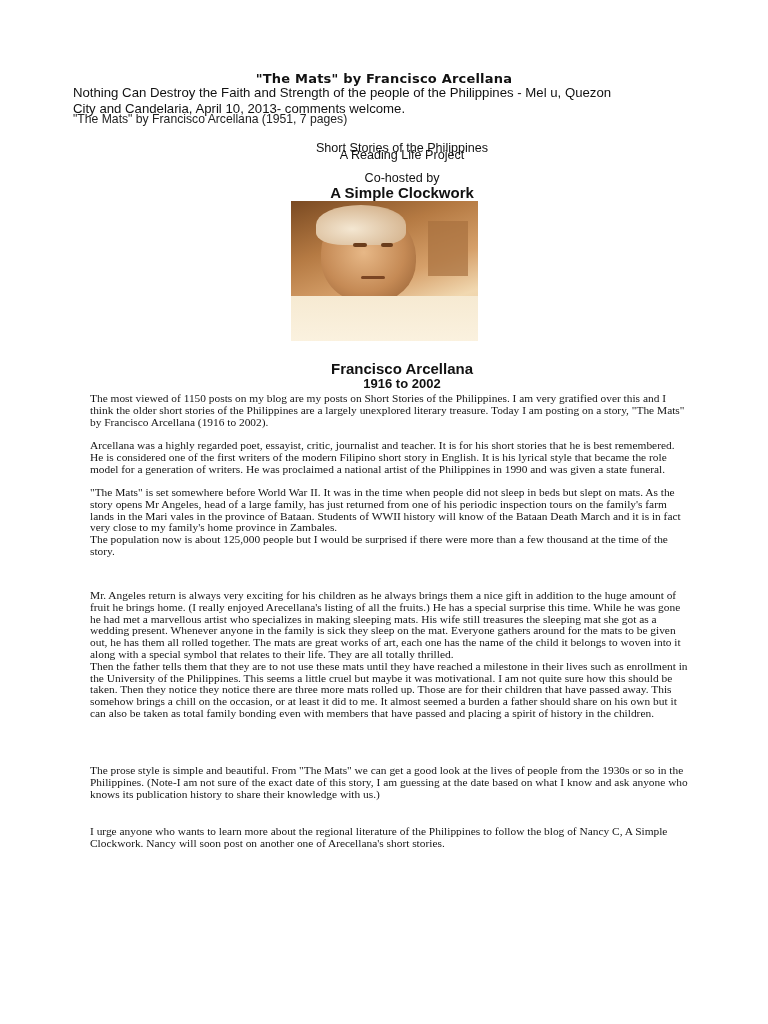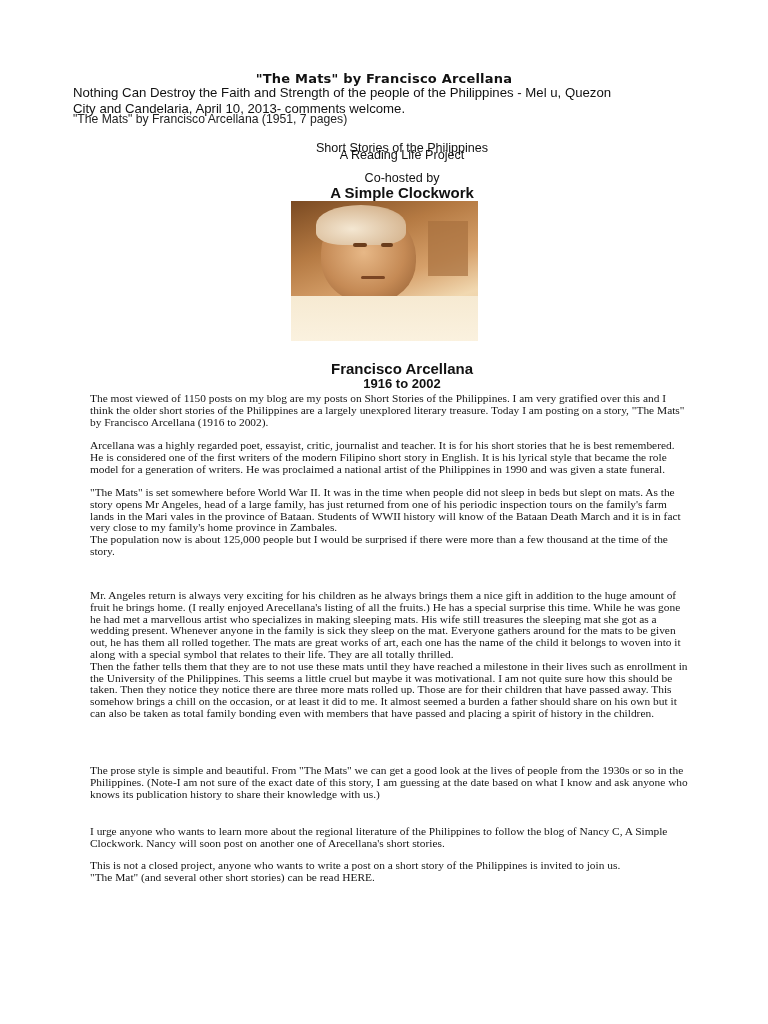--- a/index.html
+++ b/index.html
@@ -84,18 +84,14 @@
   <div class="para p4">
     <p>Mr. Angeles return is always very exciting for his children as he always brings them a nice gift in addition to the huge amount of fruit he brings home.  (I really enjoyed Arecellana's listing of all the fruits.)   He has a special surprise this time.  While he was gone he had met a marvellous artist who specializes in making sleeping mats.   His wife still treasures the sleeping mat she got as a wedding present.  Whenever anyone in the family is sick they sleep on the mat.   Everyone gathers around for the mats to be given out, he has them all rolled together.  The mats are great works of art, each one has the name of the child it belongs to woven into it along with a special symbol that relates to their life.   They are all totally thrilled.</p>
     <p> Then the father tells them that they are to not use these mats until they have reached a milestone in their lives such as enrollment in the University of the Philippines.  This seems a little cruel but maybe it was motivational.  I am not quite sure how this should be taken.  Then they notice they notice there are three more mats rolled up.   Those are for their children that have passed away.   This somehow brings a chill on the occasion, or at least it did to me.   It almost seemed a burden a father should share on his own but it can also be taken as total family bonding even with members that have passed and placing a spirit of history in the children.</p>
   </div>
   <div class="para p5">
     <p>The prose style is simple and beautiful.   From "The Mats" we can get a good look at the lives of people from the 1930s or so in the Philippines.  (Note-I am not sure of the exact date of this story, I am guessing at the date based on what I know and ask anyone who knows its publication history to share their knowledge with us.)</p>
   </div>
   <div class="para p6">
     <p>I urge anyone who wants to learn more about the regional literature of the Philippines to follow the blog of Nancy C, A Simple Clockwork.   Nancy will soon post on another one of Arecellana's short stories.</p>
   </div>
-  <div class="para p7">
-    <p>This is not a closed project, anyone who wants to write a post on a short story of the Philippines is invited to join us.</p>
-    <p>"The Mat" (and several other short stories) can be read HERE.</p>
-  </div>
 
 </div>
 
 </body></html>

